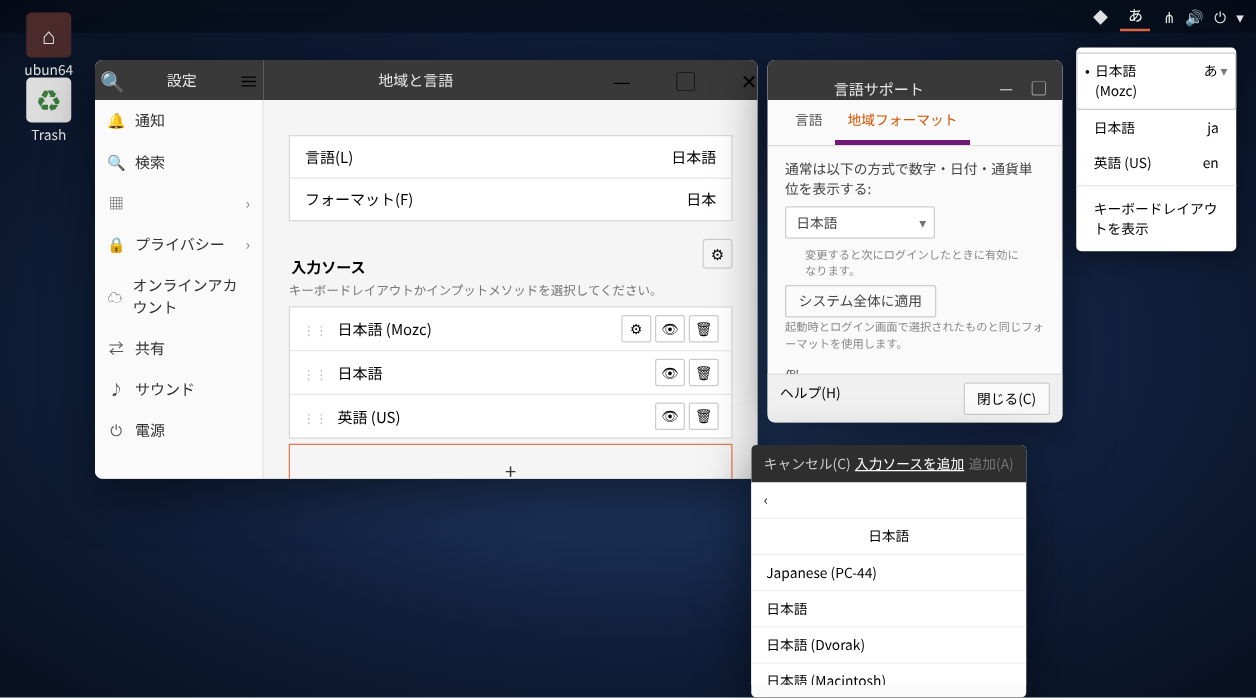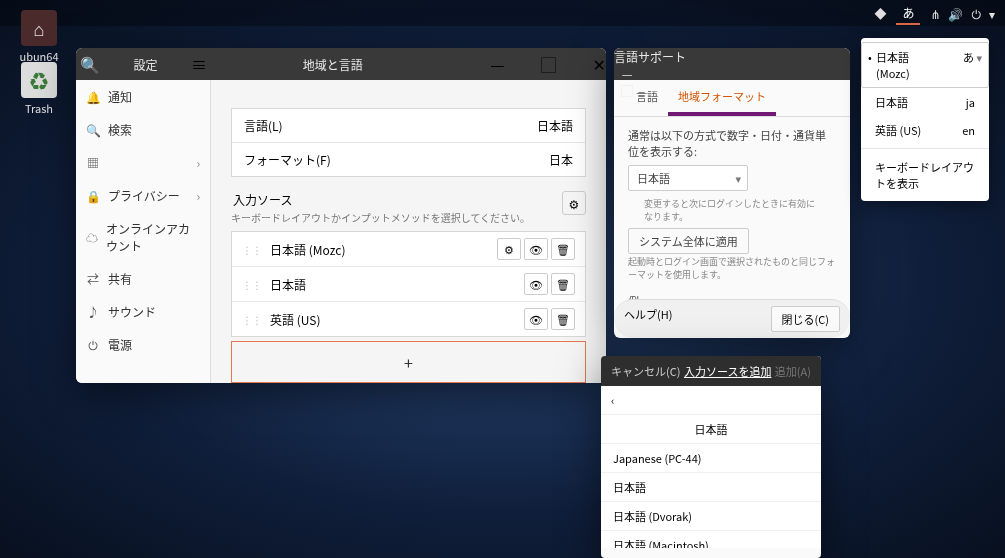--- a/index.html
+++ b/index.html
@@ -3,51 +3,51 @@
 <meta charset="utf-8">
 <style>
 * { box-sizing: border-box; margin: 0; padding: 0; font-family: "Noto Sans CJK JP", "Ubuntu", sans-serif; }
 body { width: 1005px; height: 558px; overflow: hidden; position: relative; background: radial-gradient(ellipse at center, #2a4a7a 0%, #0f1e3a 60%, #08101f 100%); }
 .topbar { position: absolute; top: 0; right: 0; left: 0; height: 26px; background: rgba(0,0,0,0.3); display: flex; justify-content: flex-end; align-items: center; gap: 10px; padding-right: 10px; color: #e0e0e0; font-size: 12px; }
 .topbar .seg { display:flex; gap:8px; align-items:center;}
 .im-indicator { color:#fff; border-bottom:2px solid #d64; padding:2px 6px;}
 .desktop-icon { position:absolute; text-align:center; color:#e0e0e0; font-size:11px; width:50px;}
 .desktop-icon .ic { width:36px; height:36px; margin:0 auto 2px; border-radius:4px; display:flex; align-items:center; justify-content:center; font-size:18px;}
 .win { position:absolute; background:#fafafa; border-radius:6px; box-shadow:0 10px 40px rgba(0,0,0,0.5); overflow:hidden; }
-.hdr-dark { height:32px; background:#3a393a; color:#e8e8e8; display:flex; align-items:flex-start; font-size:12px;flex-direction:column; }
+.hdr-dark { height:32px; background:#3a393a; color:#e8e8e8; display:flex; align-items:flex-end; font-size:12px; }
 .hdr-dark .title { flex:1; text-align:center; }
 .hdr-dark .btn { width:26px; height:20px; display:flex; align-items:center; justify-content:center; cursor:pointer; border-radius:3px;}
 
 .settings-sidebar { position:absolute; left:0; top:32px; bottom:0; width:135px; background:#fafafa; border-right:1px solid #ddd; }
 .settings-main { position:absolute; left:135px; right:0; top:32px; bottom:0; background:#f5f5f5; padding:28px 20px;}
 .sb-item { display:flex; align-items:center; gap:8px; padding:8px 10px; font-size:12px; color:#333; cursor:pointer;}
 .sb-item .chev { margin-left:auto; color:#888;}
 .sb-ic { width:14px; display:inline-block; text-align:center; color:#555;}
 .row-card { background:#fff; border:1px solid #d8d8d8; }
 .row-card .rrow { display:flex; justify-content:space-between; padding:8px 12px; font-size:12px; border-bottom:1px solid #e6e6e6;}
 .row-card .rrow:last-child{border-bottom:none;}
-.sec-title { font-size:12px; margin:0 2px 2px; font-weight:400;}
+.sec-title { font-size:12px; margin:14px 2px 2px; font-weight:700;}
 .sec-sub { font-size:10px; color:#777; margin-bottom:6px;}
 .input-list { background:#fff; border:1px solid #d8d8d8;}
 .input-list .irow { display:flex; align-items:center; padding:6px 10px; font-size:12px; border-bottom:1px solid #e8e8e8;}
 .input-list .irow:last-child{border-bottom:none;}
 .grip{color:#bbb; margin-right:8px; font-size:10px;}
 .ibtn { width:24px; height:22px; border:1px solid #ccc; background:#fff; margin-left:3px; display:flex; align-items:center; justify-content:center; font-size:11px; cursor:pointer; border-radius:2px;}
 .add-row { border:1px solid #e67850; text-align:center; padding:8px; cursor:pointer; margin-top:4px; color:#333;}
 .gear-btn{ width:24px;height:24px;border:1px solid #ccc;border-radius:3px;display:flex;align-items:center;justify-content:center;font-size:12px;float:right;cursor:pointer;}
 
 .tabs { display:flex; gap:0; border-bottom:1px solid #ddd; padding:0 12px;}
 .tab { padding:8px 10px; font-size:11px; color:#555; cursor:pointer;}
 .tab.active { color:#d35400; border-bottom:4px solid #701a75;}
 .ls-body { padding:10px 14px; font-size:11px; color:#444;}
 .sel { border:1px solid #ccc; padding:4px 24px 4px 8px; font-size:11px; background:#fff; display:inline-block; position:relative; cursor:pointer; border-radius:2px;}
 .sel:after{content:"▾"; position:absolute; right:6px; color:#777;}
 .btn-plain { border:1px solid #ccc; background:#fafafa; padding:4px 10px; font-size:11px; border-radius:2px; cursor:pointer;}
 .ex-row{display:flex; gap:20px; font-size:11px; color:#555; margin-top:4px;}
-.ls-foot{ position:absolute; bottom:0; left:0; right:0; display:flex; justify-content:space-between; padding:6px 10px; background:#f0f0f0; border-top:1px solid #ddd; font-size:11px;border-radius:19px;}
+.ls-foot{ position:absolute; bottom:0; left:0; right:0; display:flex; justify-content:space-between; padding:6px 10px; background:#f0f0f0; border-top:1px solid #ddd; font-size:11px;}
 
 .ais-hdr { background:#2e2e2e; height:30px; display:flex; align-items:center; justify-content:space-between; color:#ccc; font-size:11px; padding:0 10px;}
 .ais-hdr .center{color:#fff;text-decoration:underline;}
 .ais-hdr .dis{color:#777;}
 .ais-body { background:#fff; max-height: 162px; overflow:hidden;}
 .ais-back { padding:6px 10px; font-size:11px; border-bottom:1px solid #eee; display:flex; align-items:center;}
 .ais-cat { text-align:center; padding:6px; font-size:11px; border-bottom:1px solid #eee;}
 .ais-item { padding:6px 12px; font-size:11px; border-bottom:1px solid #f0f0f0; cursor:pointer; display:flex; justify-content:space-between; align-items:center;}
 
 .im-pop { position:absolute; background:#fff; border-radius:4px; box-shadow:0 4px 16px rgba(0,0,0,0.4); padding:4px 0; font-size:11px;}

